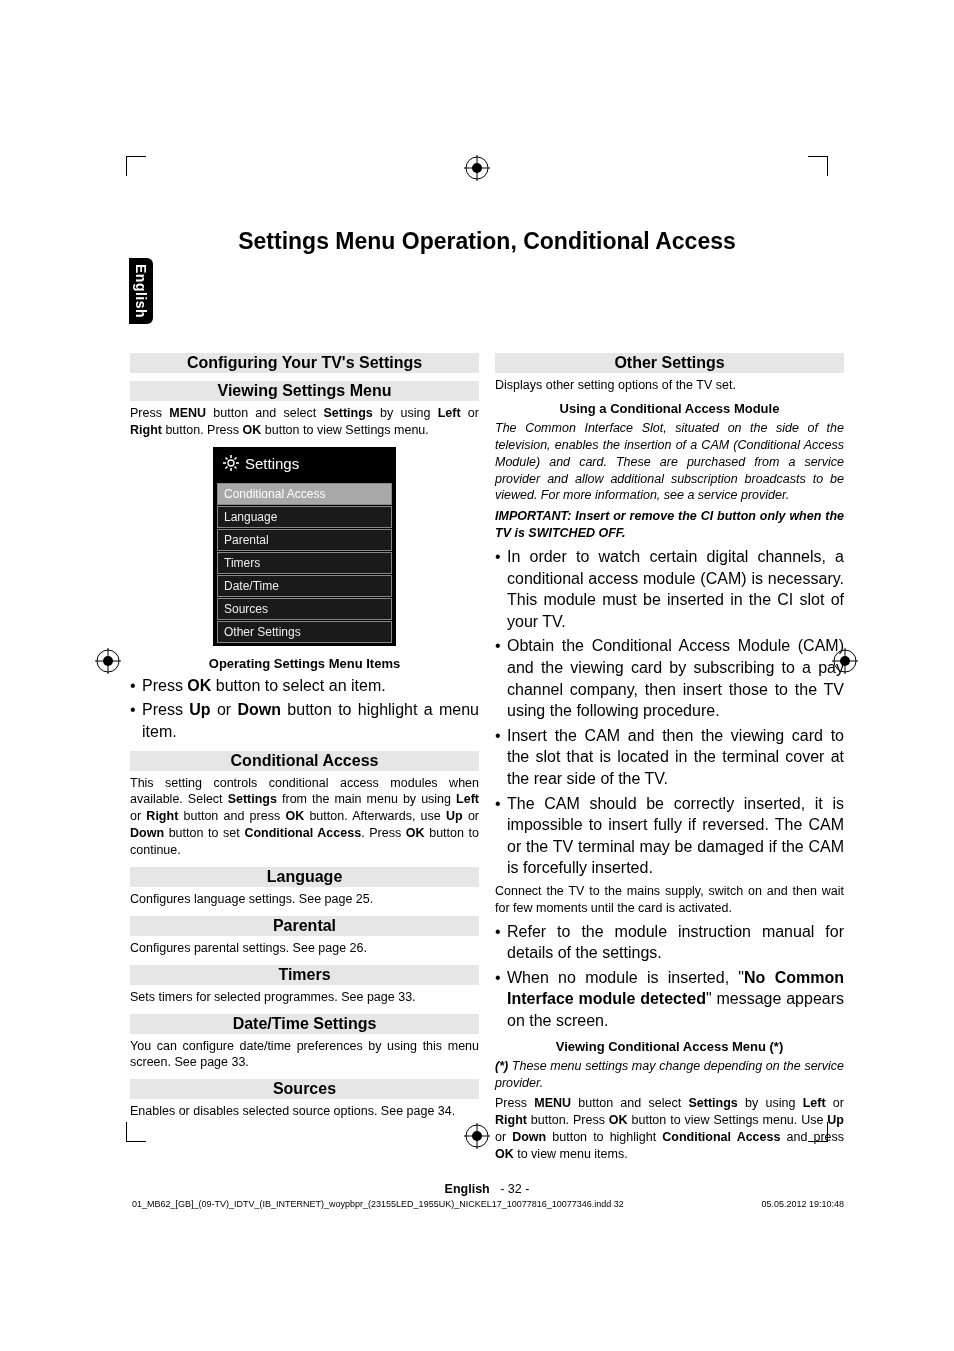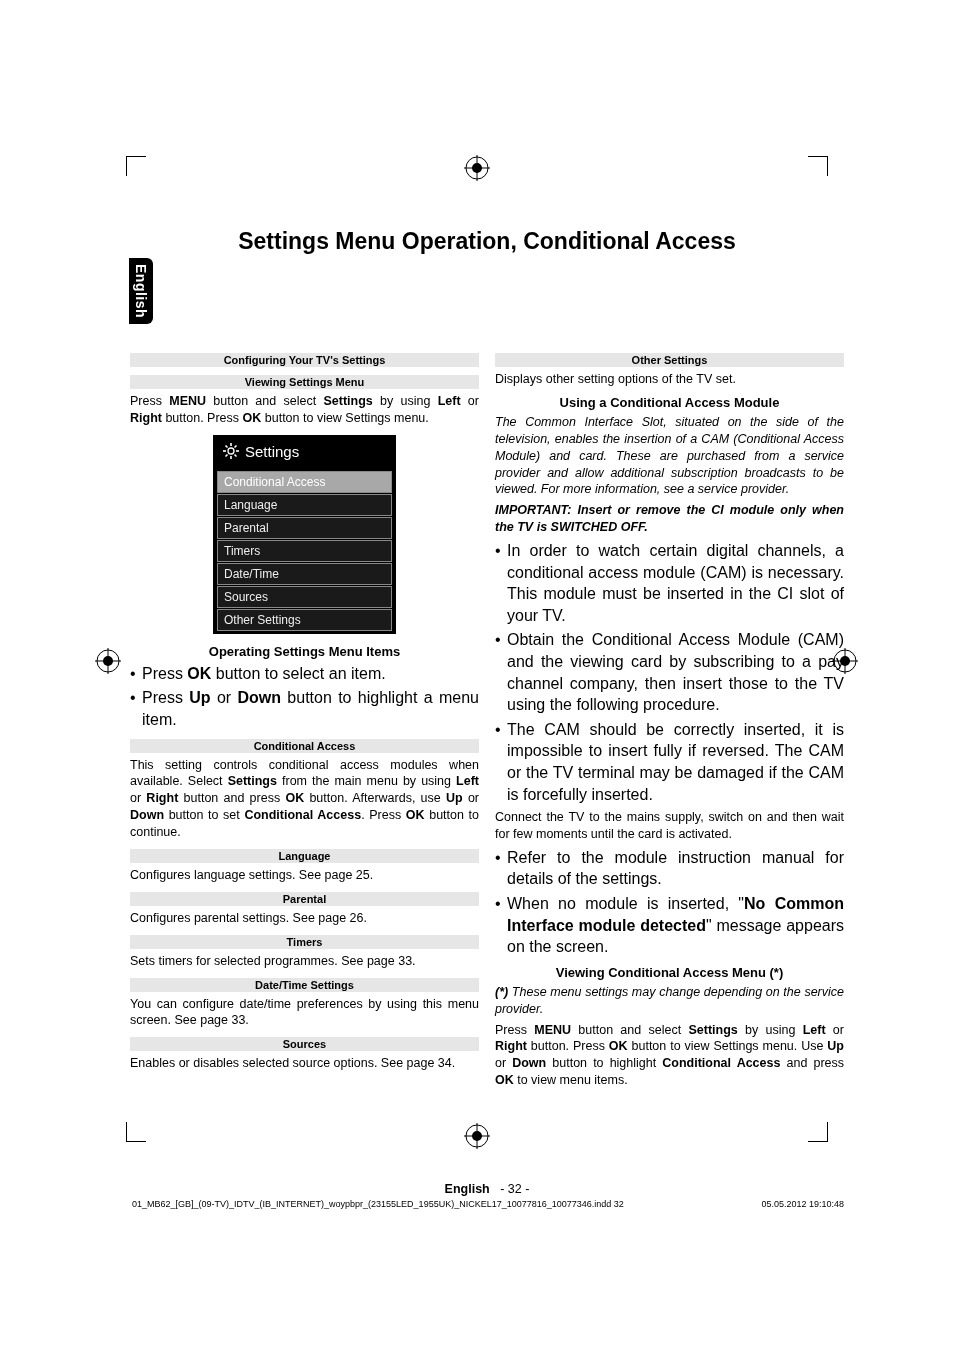--- a/index.html
+++ b/index.html
@@ -45,21 +45,21 @@
   .columns {
     display: flex;
     gap: 16px;
   }
   .col {
     width: 50%;
   }
   .section-heading {
     text-align: center;
     font-weight: bold;
-    font-size: 11px;
+    font-size: 16px;
     margin: 8px 0 4px 0;
     background: #e6e6e6;
     padding: 1px 0;
   }
   .plain-heading {
     text-align: center;
     font-weight: bold;
     font-size: 13px;
     margin: 7px 0 4px 0;
   }
@@ -293,25 +293,26 @@
       <div class="section-heading">Sources</div>
       <p class="para">Enables or disables selected source options. See page 34.</p>
     </div>
 
     <div class="col">
       <div class="section-heading">Other Settings</div>
       <p class="para">Displays other setting options of the TV set.</p>
 
       <div class="plain-heading">Using a Conditional Access Module</div>
       <p class="para italic">The Common Interface Slot, situated on the side of the television, enables the insertion of a CAM (Conditional Access Module) and card. These are purchased from a service provider and allow additional subscription broadcasts to be viewed. For more information, see a service provider.</p>
-      <p class="para italic bold">IMPORTANT: Insert or remove the CI module only when the TV is SWITCHED OFF.</p>
+      <p class="para italic bold">IMPORTANT: Insert or remove the CI button only when the TV is SWITCHED OFF.</p>
 
       <ul class="bullets">
         <li>In order to watch certain digital channels, a conditional access module (CAM) is necessary. This module must be inserted in the CI slot of your TV.</li>
         <li>Obtain the Conditional Access Module (CAM) and the viewing card by subscribing to a pay channel company, then insert those to the TV using the following procedure.</li>
+        <li>Insert the CAM and then the viewing card to the slot that is located in the terminal cover at the rear side of the TV.</li>
         <li>The CAM should be correctly inserted, it is impossible to insert fully if reversed. The CAM or the TV terminal may be damaged if the CAM is forcefully inserted.</li>
       </ul>
       <p class="para">Connect the TV to the mains supply, switch on and then wait for few moments until the card is activated.</p>
       <ul class="bullets">
         <li>Refer to the module instruction manual for details of the settings.</li>
         <li>When no module is inserted, "<b>No Common Interface module detected</b>" message appears on the screen.</li>
       </ul>
 
       <div class="plain-heading">Viewing Conditional Access Menu (*)</div>
       <p class="para italic"><span class="bold" style="font-weight:normal;"><b><i>(*)</i></b><i> These menu settings may change depending on the service provider.</i></span></p>

